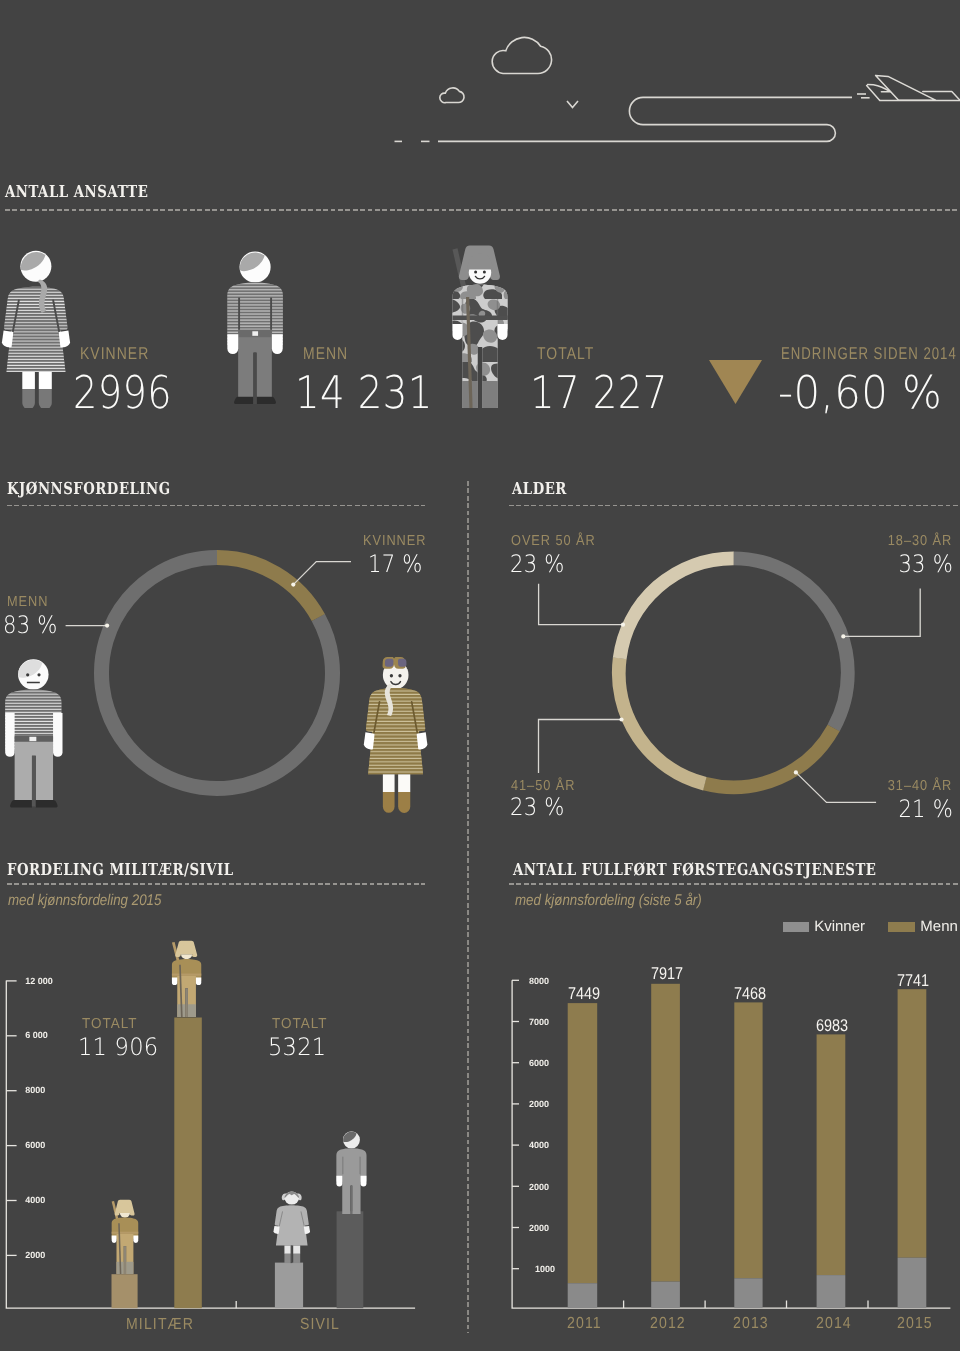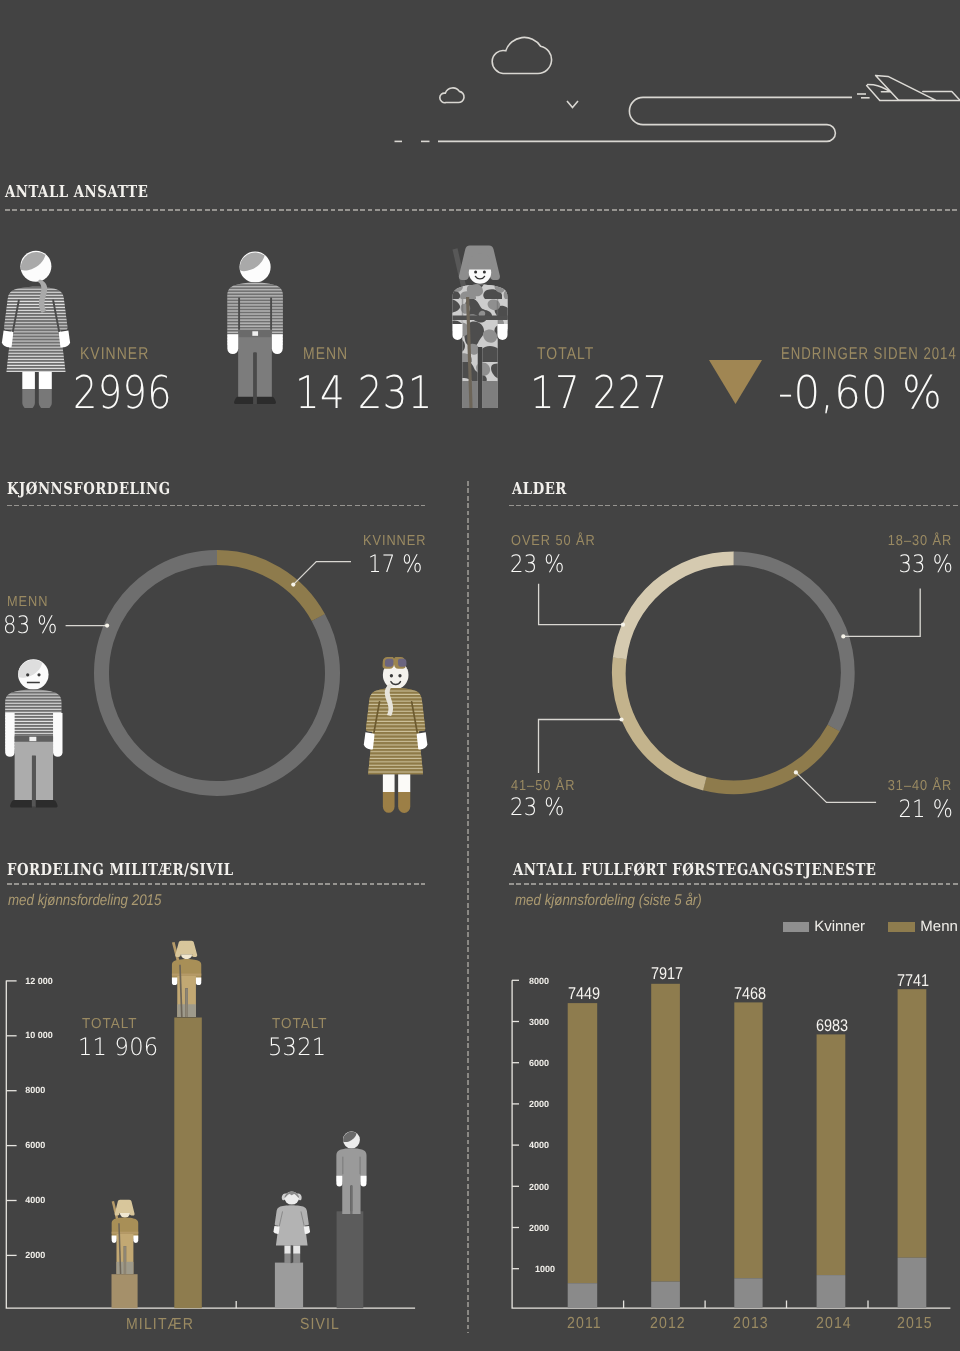--- a/index.html
+++ b/index.html
@@ -523,21 +523,21 @@
   <svg class="abs" style="left:334px;top:1098px;width:35px;height:83px;" viewBox="0 0 65 152" preserveAspectRatio="none">
       <use href="#sym-man-flat"></use>
     </svg>
 
   <div class="abs stat-label" style="left:82px;top:983px;font-size:14.5px;transform:scaleX(0.93);">TOTALT</div>
   <div class="abs stat-num" style="left:78px;top:1000px;font-size:24px;transform:scaleX(0.94);">11 906</div>
   <div class="abs stat-label" style="left:272px;top:983px;font-size:14.5px;transform:scaleX(0.93);">TOTALT</div>
   <div class="abs stat-num" style="left:268px;top:1000px;font-size:24px;transform:scaleX(0.94);">5321</div>
 
   <div class="abs axis-lbl" style="left:25.3px;top:942.5px;">12 000</div>
-  <div class="abs axis-lbl" style="left:25.3px;top:997.4px;">10 000</div>
+  <div class="abs axis-lbl" style="left:25.3px;top:997.4px;">6 000</div>
   <div class="abs axis-lbl" style="left:25.3px;top:1052.3px;">8000</div>
   <div class="abs axis-lbl" style="left:25.3px;top:1107.2px;">6000</div>
   <div class="abs axis-lbl" style="left:25.3px;top:1162.1px;">4000</div>
   <div class="abs axis-lbl" style="left:25.3px;top:1217px;">2000</div>
 
   <div class="abs cat-lbl" style="left:126px;top:1283px;">MILITÆR</div>
   <div class="abs cat-lbl" style="left:300px;top:1283px;">SIVIL</div>
 
   <div class="abs sect-title" style="left:513px;top:827px;font-size:16.5px;">ANTALL FULLFØRT FØRSTEGANGSTJENESTE</div>
   <div class="dashrule" style="left:508.6px;top:850px;width:451.4px;"></div>
@@ -573,21 +573,21 @@
       <rect x="734.3" y="969.4" width="28.3" height="275.9" fill="#8e7c4e"></rect>
       <rect x="734.3" y="1245.3" width="28.3" height="29.8" fill="#8a8a8a"></rect>
       <rect x="816.6" y="1001.4" width="28.7" height="240.7" fill="#8e7c4e"></rect>
       <rect x="816.6" y="1242.1" width="28.7" height="33" fill="#8a8a8a"></rect>
       <rect x="897.6" y="956.2" width="28.7" height="268.5" fill="#8e7c4e"></rect>
       <rect x="897.6" y="1224.7" width="28.7" height="50.4" fill="#8a8a8a"></rect>
     </g>
   </svg>
 
   <div class="abs axis-lbl" style="left:529px;top:942.5px;">8000</div>
-  <div class="abs axis-lbl" style="left:529px;top:983.7px;">3000</div>
+  <div class="abs axis-lbl" style="left:529px;top:983.7px;">7000</div>
   <div class="abs axis-lbl" style="left:529px;top:1024.9px;">6000</div>
   <div class="abs axis-lbl" style="left:529px;top:1066.1px;">2000</div>
   <div class="abs axis-lbl" style="left:529px;top:1107.3px;">4000</div>
   <div class="abs axis-lbl" style="left:529px;top:1148.5px;">2000</div>
   <div class="abs axis-lbl" style="left:529px;top:1189.7px;">2000</div>
   <div class="abs axis-lbl" style="left:535px;top:1230.9px;">1000</div>
 
   <div class="abs bar-lbl" style="left:567.6px;top:951px;">7449</div>
   <div class="abs bar-lbl" style="left:651px;top:931px;">7917</div>
   <div class="abs bar-lbl" style="left:734.1px;top:950.5px;">7468</div>

